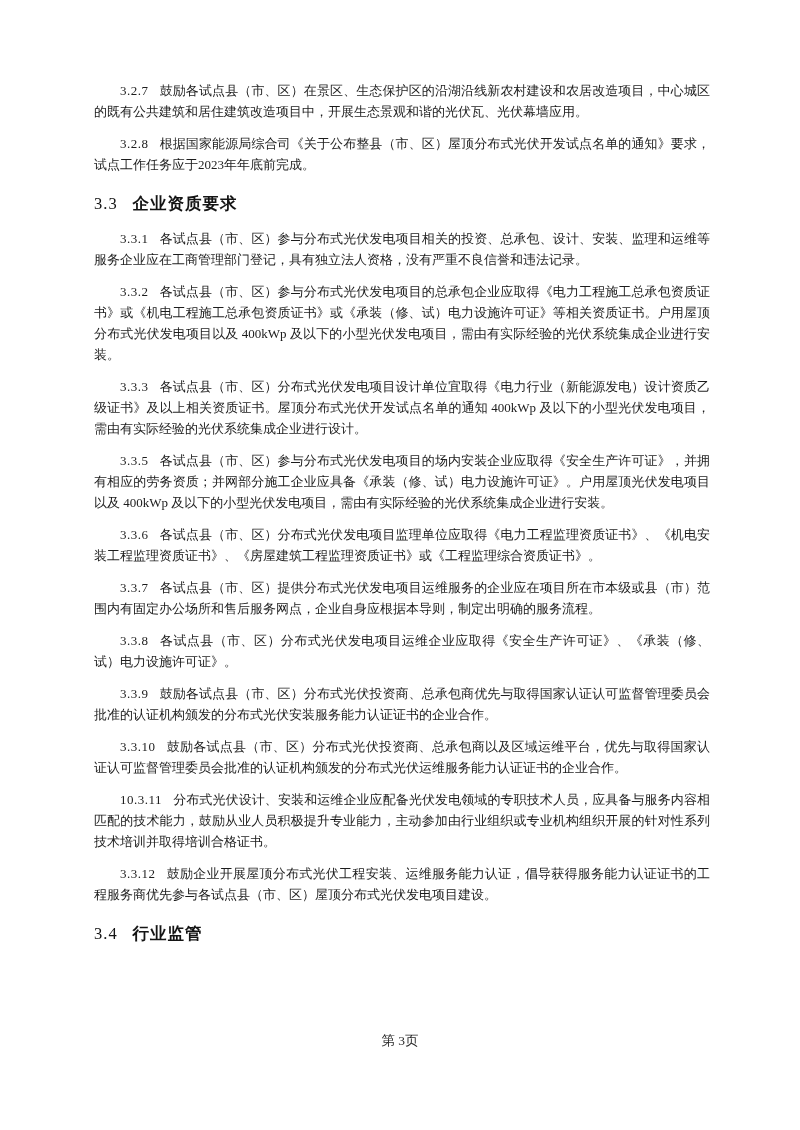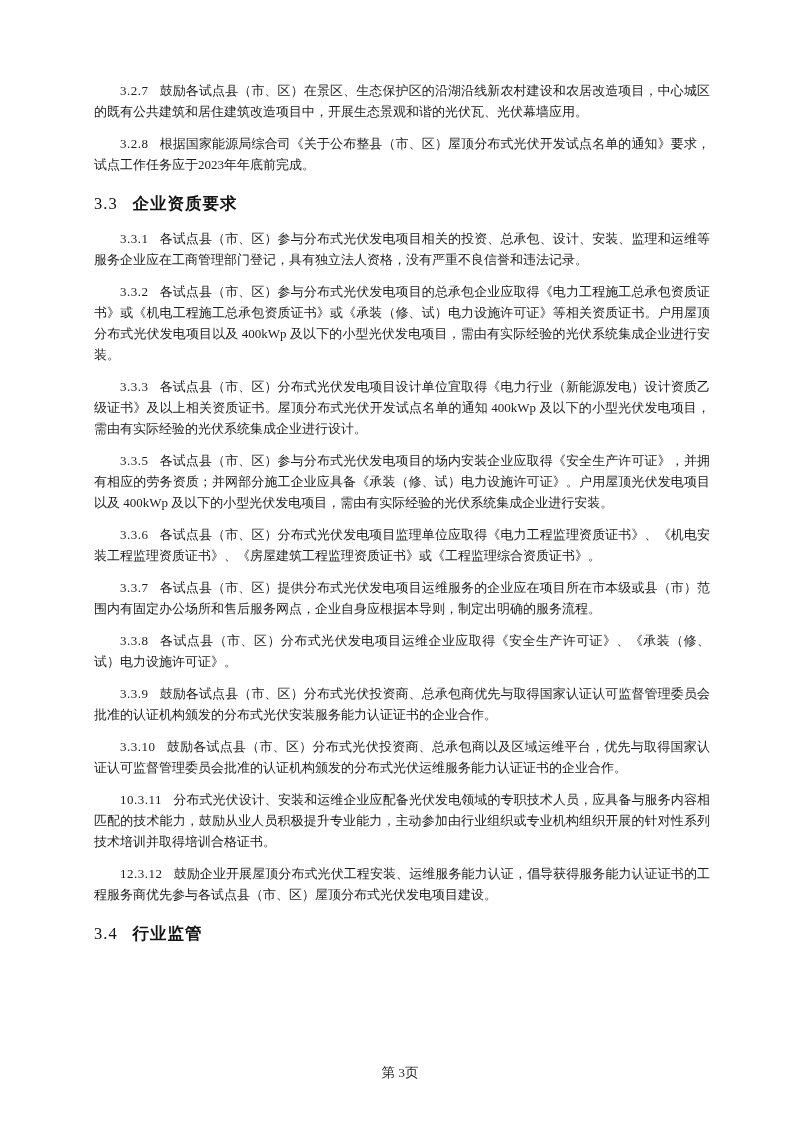--- a/index.html
+++ b/index.html
@@ -46,21 +46,21 @@
     margin-right: 0.9em;
   }
   h2.sec-heading .h-title {
     font-weight: 700;
     font-family: "Liberation Sans", "DejaVu Sans", sans-serif;
     letter-spacing: 1px;
     text-align: center;
   }
   .page-footer {
     position: absolute;
-    top: 1064px;
+    top: 1032px;
     left: 0;
     width: 100%;
     text-align: center;
     font-size: 13.5px;
     color: #2a2a2a;
   }
 </style>
 </head>
 <body>
 
@@ -72,17 +72,17 @@
       <p class="para"><span class="p-num">3.3.1</span><span class="p-text">各试点县（市、区）参与分布式光伏发电项目相关的投资、总承包、设计、安装、监理和运维等服务企业应在工商管理部门登记，具有独立法人资格，没有严重不良信誉和违法记录。</span></p>
       <p class="para"><span class="p-num">3.3.2</span><span class="p-text">各试点县（市、区）参与分布式光伏发电项目的总承包企业应取得《电力工程施工总承包资质证书》或《机电工程施工总承包资质证书》或《承装（修、试）电力设施许可证》等相关资质证书。户用屋顶分布式光伏发电项目以及 400kWp 及以下的小型光伏发电项目，需由有实际经验的光伏系统集成企业进行安装。</span></p>
       <p class="para"><span class="p-num">3.3.3</span><span class="p-text">各试点县（市、区）分布式光伏发电项目设计单位宜取得《电力行业（新能源发电）设计资质乙级证书》及以上相关资质证书。屋顶分布式光伏开发试点名单的通知 400kWp 及以下的小型光伏发电项目，需由有实际经验的光伏系统集成企业进行设计。</span></p>
       <p class="para"><span class="p-num">3.3.5</span><span class="p-text">各试点县（市、区）参与分布式光伏发电项目的场内安装企业应取得《安全生产许可证》，并拥有相应的劳务资质；并网部分施工企业应具备《承装（修、试）电力设施许可证》。户用屋顶光伏发电项目以及 400kWp 及以下的小型光伏发电项目，需由有实际经验的光伏系统集成企业进行安装。</span></p>
       <p class="para"><span class="p-num">3.3.6</span><span class="p-text">各试点县（市、区）分布式光伏发电项目监理单位应取得《电力工程监理资质证书》、《机电安装工程监理资质证书》、《房屋建筑工程监理资质证书》或《工程监理综合资质证书》。</span></p>
       <p class="para"><span class="p-num">3.3.7</span><span class="p-text">各试点县（市、区）提供分布式光伏发电项目运维服务的企业应在项目所在市本级或县（市）范围内有固定办公场所和售后服务网点，企业自身应根据本导则，制定出明确的服务流程。</span></p>
       <p class="para"><span class="p-num">3.3.8</span><span class="p-text">各试点县（市、区）分布式光伏发电项目运维企业应取得《安全生产许可证》、《承装（修、试）电力设施许可证》。</span></p>
       <p class="para"><span class="p-num">3.3.9</span><span class="p-text">鼓励各试点县（市、区）分布式光伏投资商、总承包商优先与取得国家认证认可监督管理委员会批准的认证机构颁发的分布式光伏安装服务能力认证证书的企业合作。</span></p>
       <p class="para"><span class="p-num">3.3.10</span><span class="p-text">鼓励各试点县（市、区）分布式光伏投资商、总承包商以及区域运维平台，优先与取得国家认证认可监督管理委员会批准的认证机构颁发的分布式光伏运维服务能力认证证书的企业合作。</span></p>
       <p class="para"><span class="p-num">10.3.11</span><span class="p-text">分布式光伏设计、安装和运维企业应配备光伏发电领域的专职技术人员，应具备与服务内容相匹配的技术能力，鼓励从业人员积极提升专业能力，主动参加由行业组织或专业机构组织开展的针对性系列技术培训并取得培训合格证书。</span></p>
-      <p class="para"><span class="p-num">12.3.12</span><span class="p-text">鼓励企业开展屋顶分布式光伏工程安装、运维服务能力认证，倡导获得服务能力认证证书的工程服务商优先参与各试点县（市、区）屋顶分布式光伏发电项目建设。</span></p>
+      <p class="para"><span class="p-num">3.3.12</span><span class="p-text">鼓励企业开展屋顶分布式光伏工程安装、运维服务能力认证，倡导获得服务能力认证证书的工程服务商优先参与各试点县（市、区）屋顶分布式光伏发电项目建设。</span></p>
       <h2 class="sec-heading"><span class="h-num">3.4</span><span class="h-title">行业监管</span></h2>
     </div>
   <div class="page-footer">第 3页</div>
 </div>
 
 </body></html>

